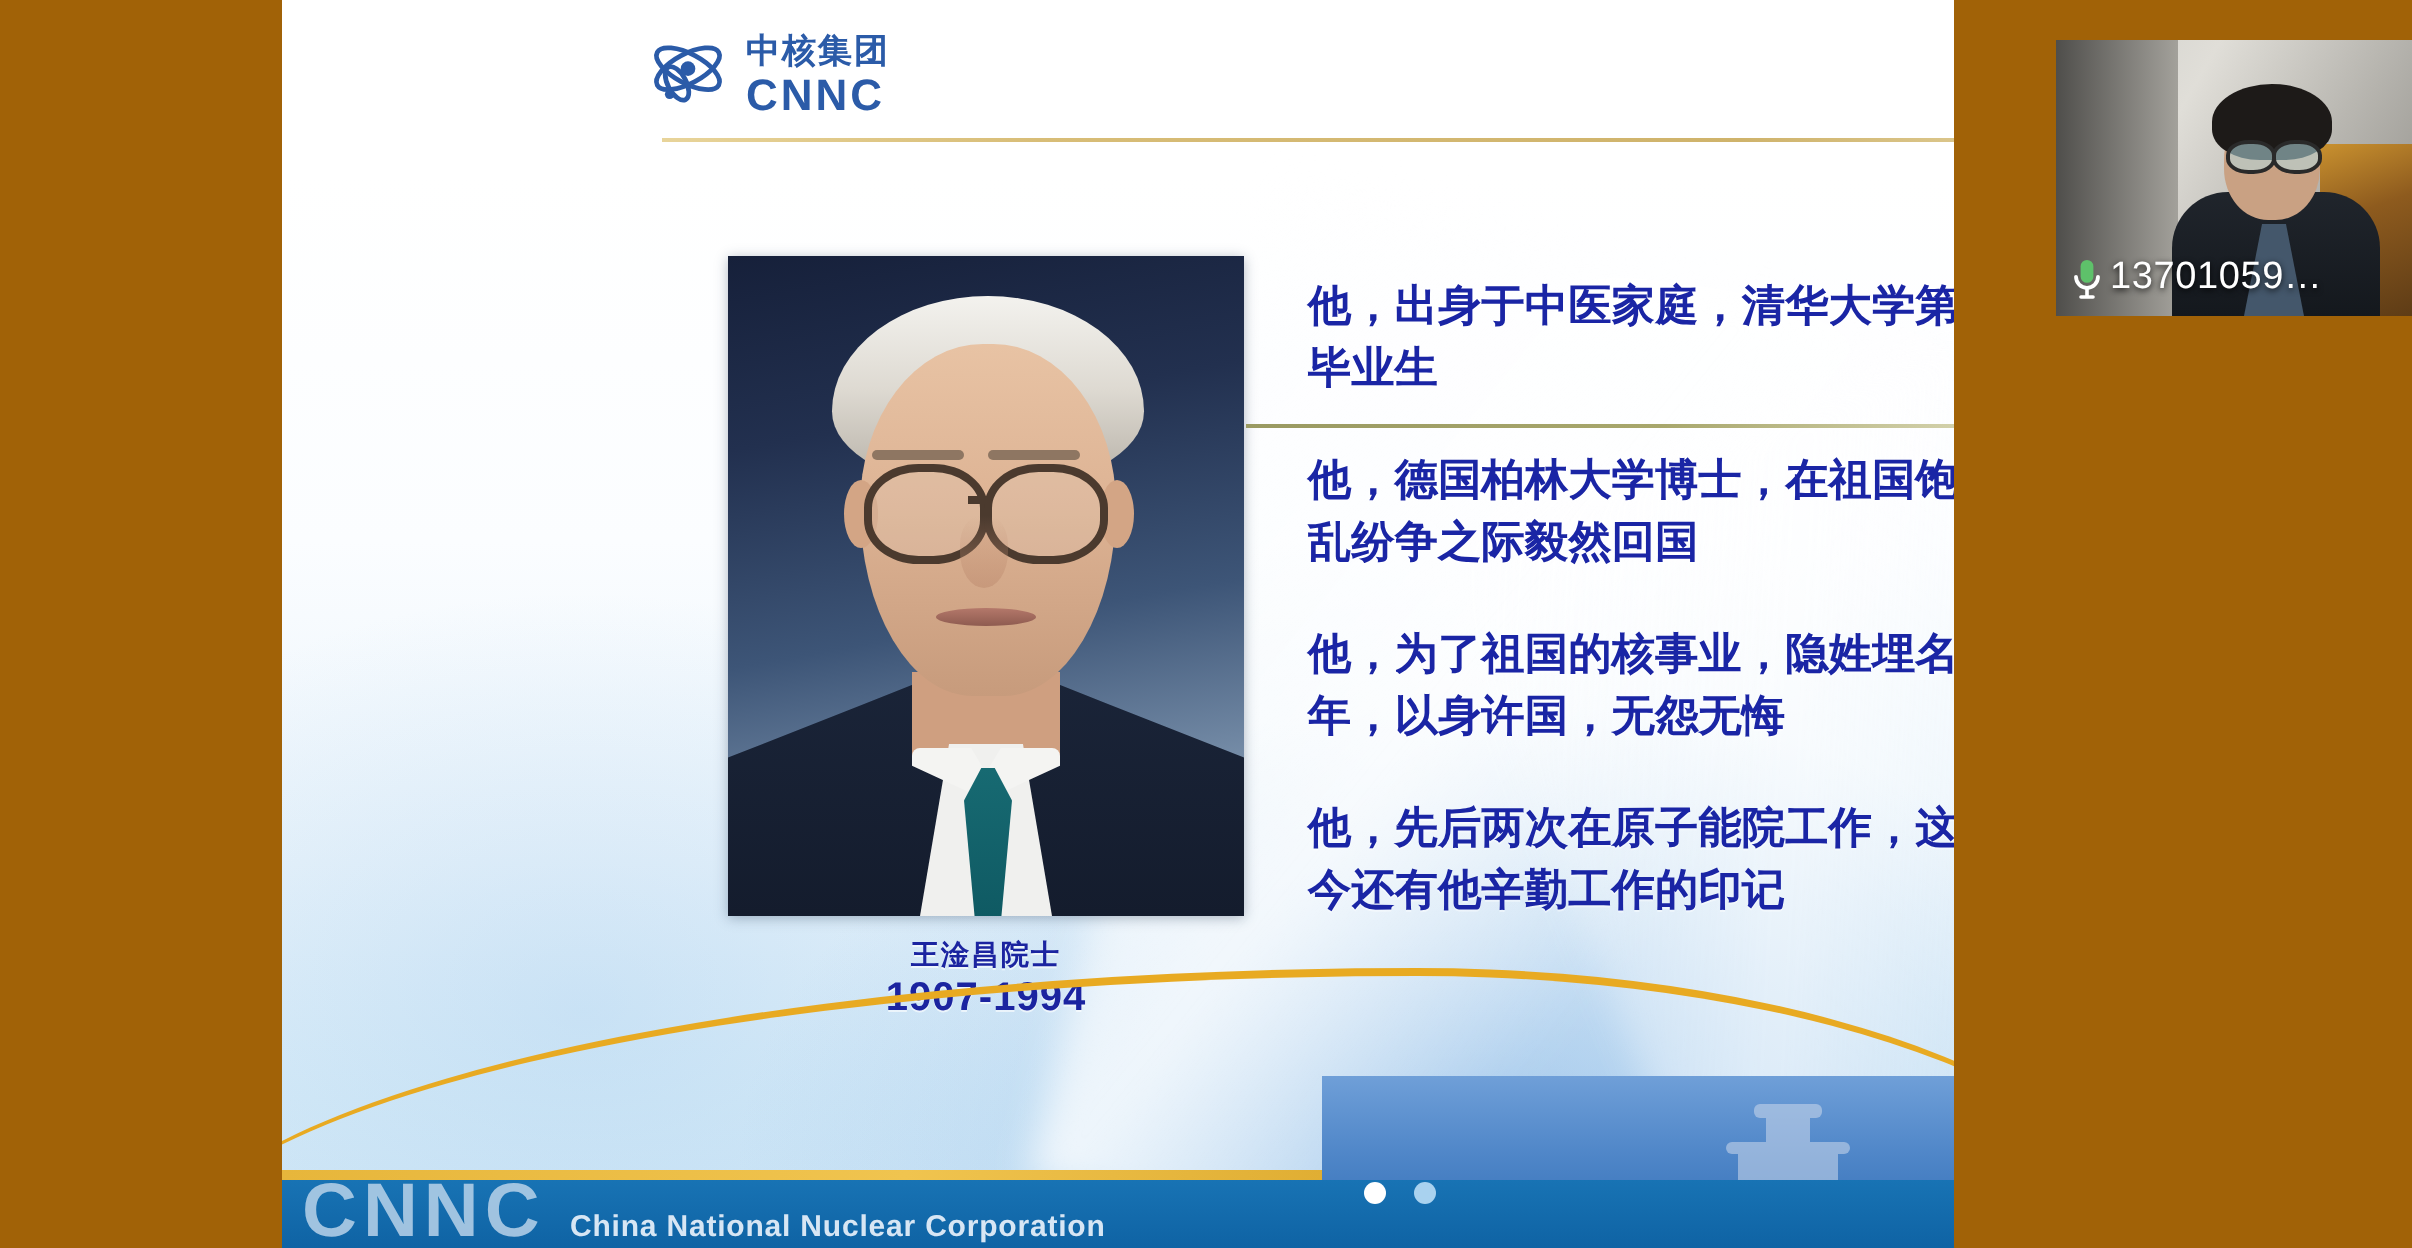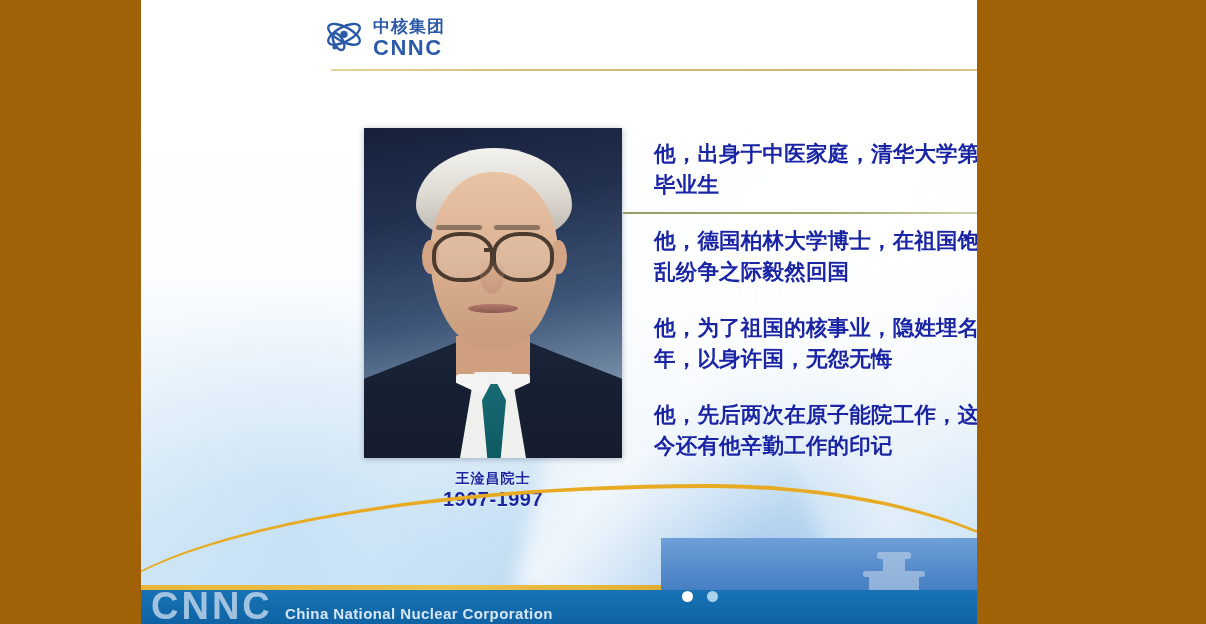--- a/index.html
+++ b/index.html
@@ -210,21 +210,21 @@
       <div class="p-brow r"></div>
       <div class="p-glass l"></div>
       <div class="p-glass r"></div>
       <div class="p-bridge"></div>
       <div class="p-nose"></div>
       <div class="p-mouth"></div>
     </div>
 
     <div class="caption">
       <div class="name">王淦昌院士</div>
-      <div class="years">1907-1997</div>
+      <div class="years">1907-1994</div>
     </div>
 
     <div class="para-rule"></div>
     <div class="textcol">
       <p class="para">他，出身于中医家庭，清华大学第一届毕业生</p>
       <p class="para">他，德国柏林大学博士，在祖国饱受战乱纷争之际毅然回国</p>
       <p class="para">他，为了祖国的核事业，隐姓埋名17年，以身许国，无怨无悔</p>
       <p class="para">他，先后两次在原子能院工作，这里至今还有他辛勤工作的印记</p>
     </div>
 
@@ -243,14 +243,37 @@
     <div class="gold-swoosh"></div>
     <div class="footer-gold"></div>
     <div class="footer-band">
       <span class="footer-cnnc">CNNC</span>
       <span class="footer-sub">China National Nuclear Corporation</span>
       <span class="dot a"></span>
       <span class="dot b"></span>
     </div>
   </div>
 
+  <div id="video-tile">
+    <div class="v-wall"></div>
+    <div class="v-wall-dark"></div>
+    <div class="v-chair"></div>
+    <div class="v-body"></div>
+    <div class="v-shirt"></div>
+    <div class="v-head"></div>
+    <div class="v-hair"></div>
+    <div class="v-glass l"></div>
+    <div class="v-glass r"></div>
+
+    <div class="v-name">
+      <span class="mic-ico">
+        <svg viewBox="0 0 15 21" width="15" height="21" aria-hidden="true">
+          <rect x="4.3" y="1" width="6.4" height="11.4" rx="3.2" fill="#5ec16a"></rect>
+          <path d="M2 9.4a5.5 5.5 0 0 0 11 0" fill="none" stroke="#ffffff" stroke-width="1.9" stroke-linecap="round"></path>
+          <rect x="6.6" y="15" width="1.8" height="4" fill="#ffffff"></rect>
+          <rect x="3.6" y="18.6" width="7.8" height="1.8" rx=".9" fill="#ffffff"></rect>
+        </svg>
+      </span>
+      <span>13701059…</span>
+    </div>
+  </div>
 
 </div>
 
 </body></html>

